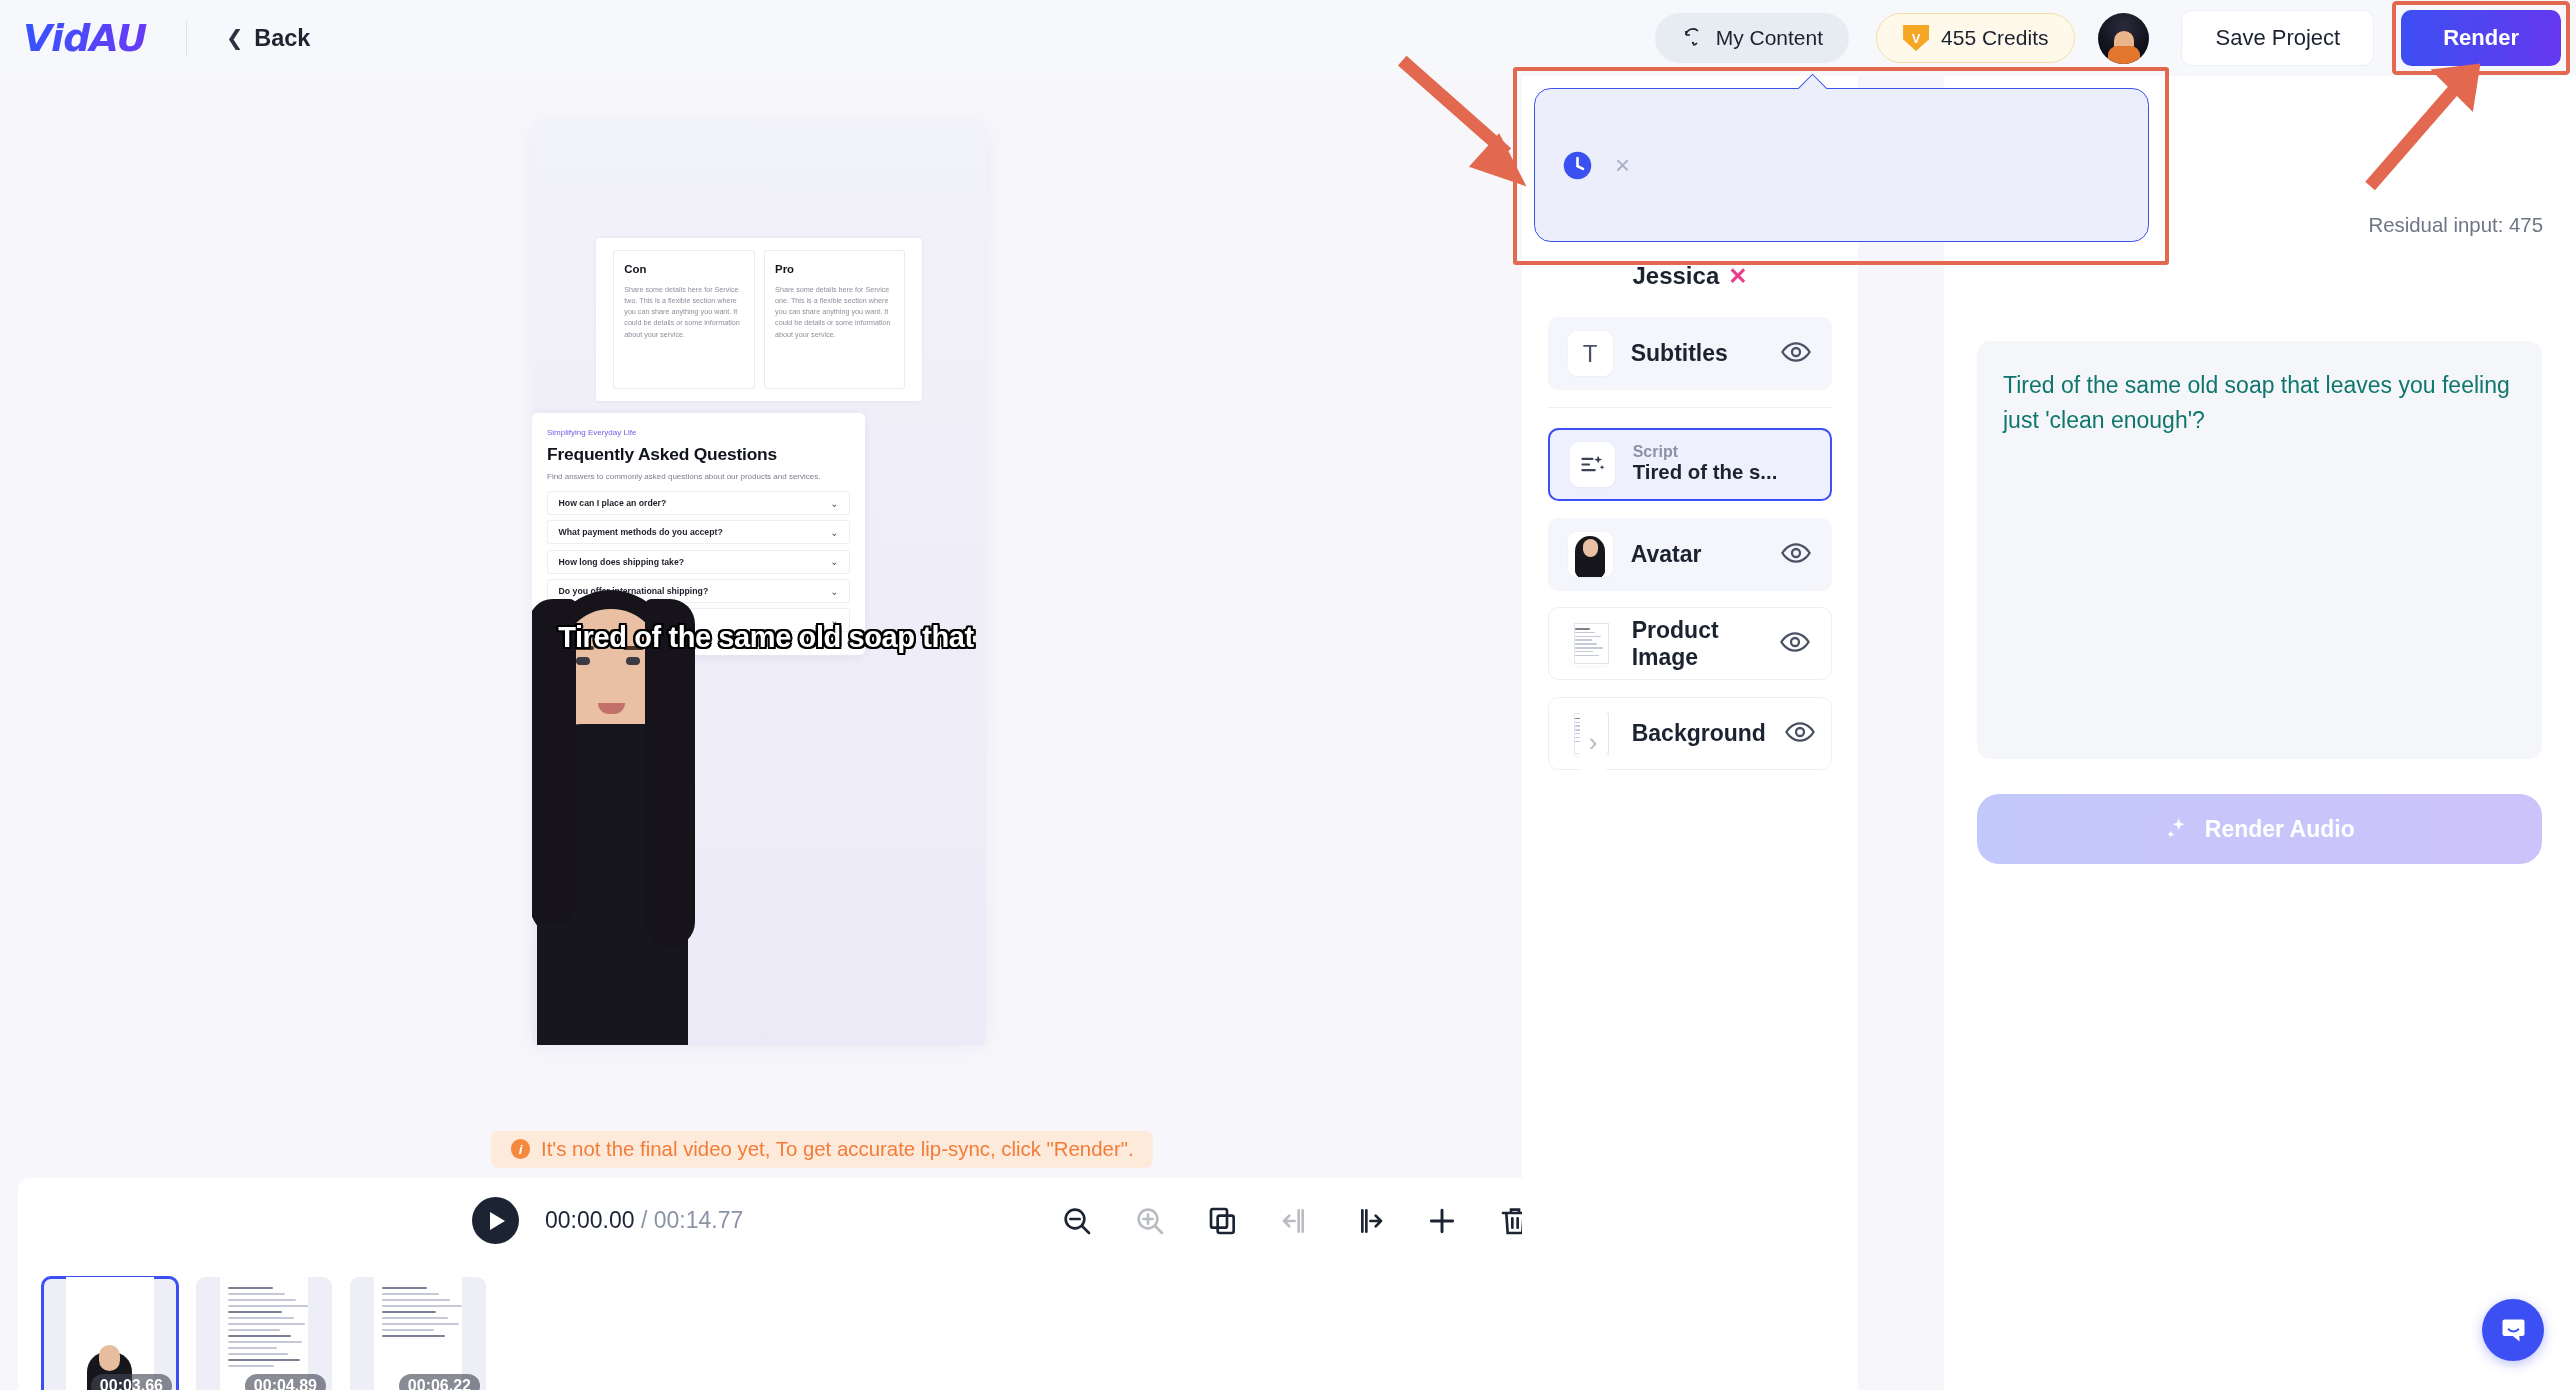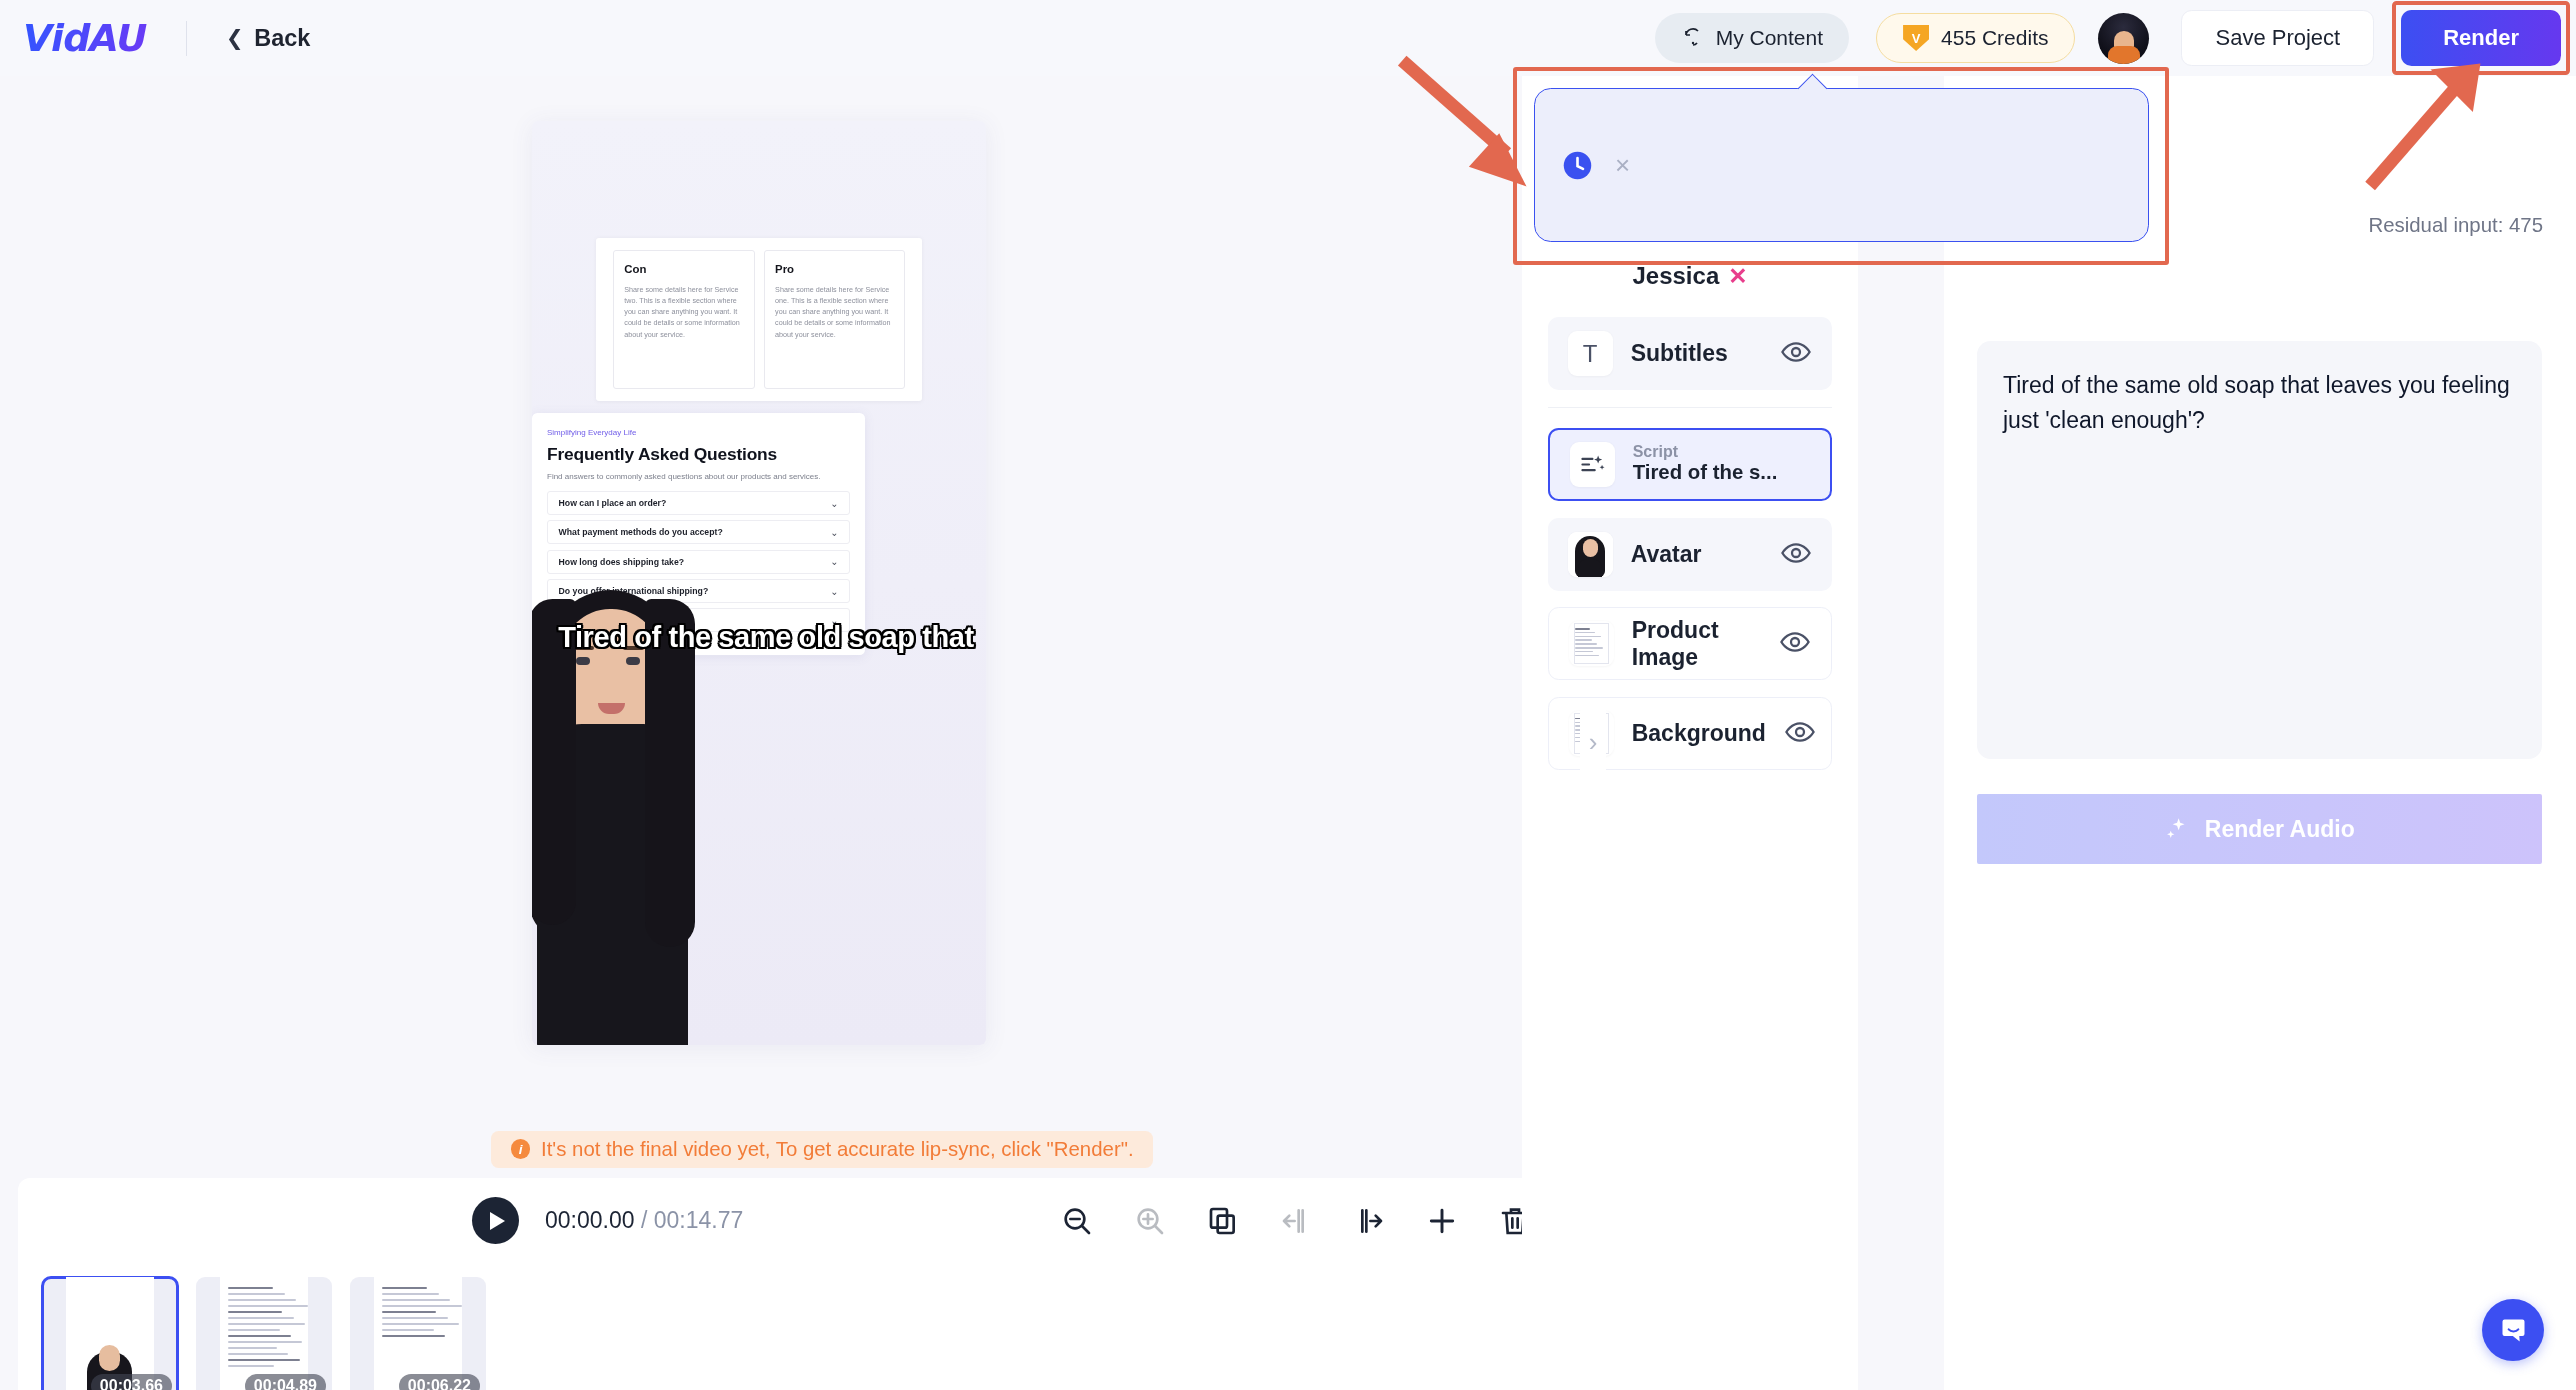--- a/index.html
+++ b/index.html
@@ -237,26 +237,26 @@
     position:absolute; left:1944px; top:76px; width:632px; height:1315px;
     background:#fff; padding:0 33px;
   }
   .residual {
     position:absolute; right:33px; top:138px;
     font-size:20.4px; color:#6f7587;
   }
   .script-box {
     position:absolute; left:33px; top:265px; width:565px; height:418px;
     background:#f5f6fa; border-radius:13.6px; padding:27px 26px;
-    font-size:23px; line-height:1.52; color:#0f172a;
+    font-size:23px; line-height:1.52; color:#0f766e;
   }
   .render-audio {
     position:absolute; left:33px; top:718px; width:565px; height:70px;
     background:linear-gradient(92deg,#c3c8fb 0%,#cdc3fb 100%);
-    border-radius:2px; display:flex; align-items:center; justify-content:center;
+    border-radius:22px; display:flex; align-items:center; justify-content:center;
     gap:13.6px; color:#fff; font-size:23px; font-weight:600; cursor:pointer;
   }
 
   
   .tipwrap { position:absolute; left:1513px; top:67px; z-index:40; }
   .tip-hl {
     position:absolute; left:0; top:0; width:656px; height:198px;
     border:4.5px solid #e2684f; border-radius:3px; pointer-events:none;
   }
   .tooltip {

